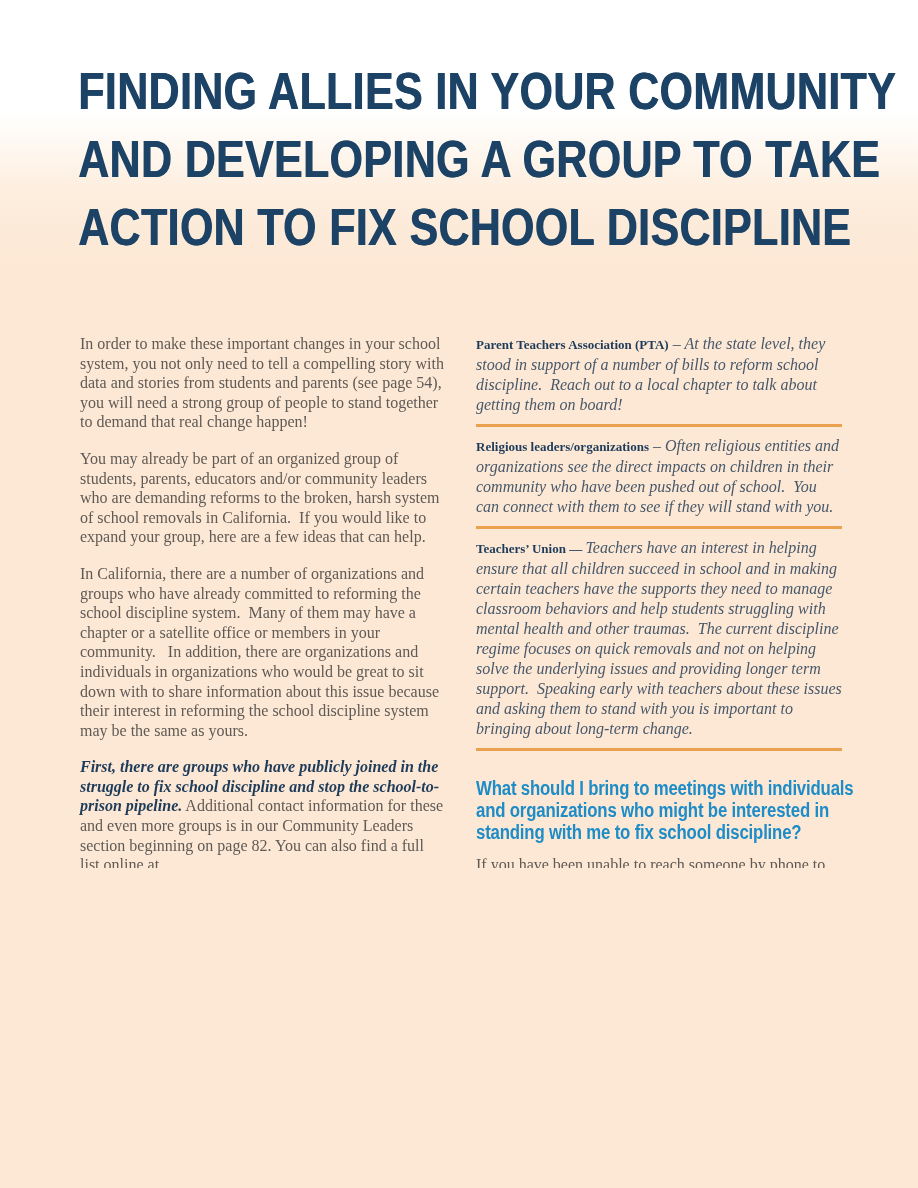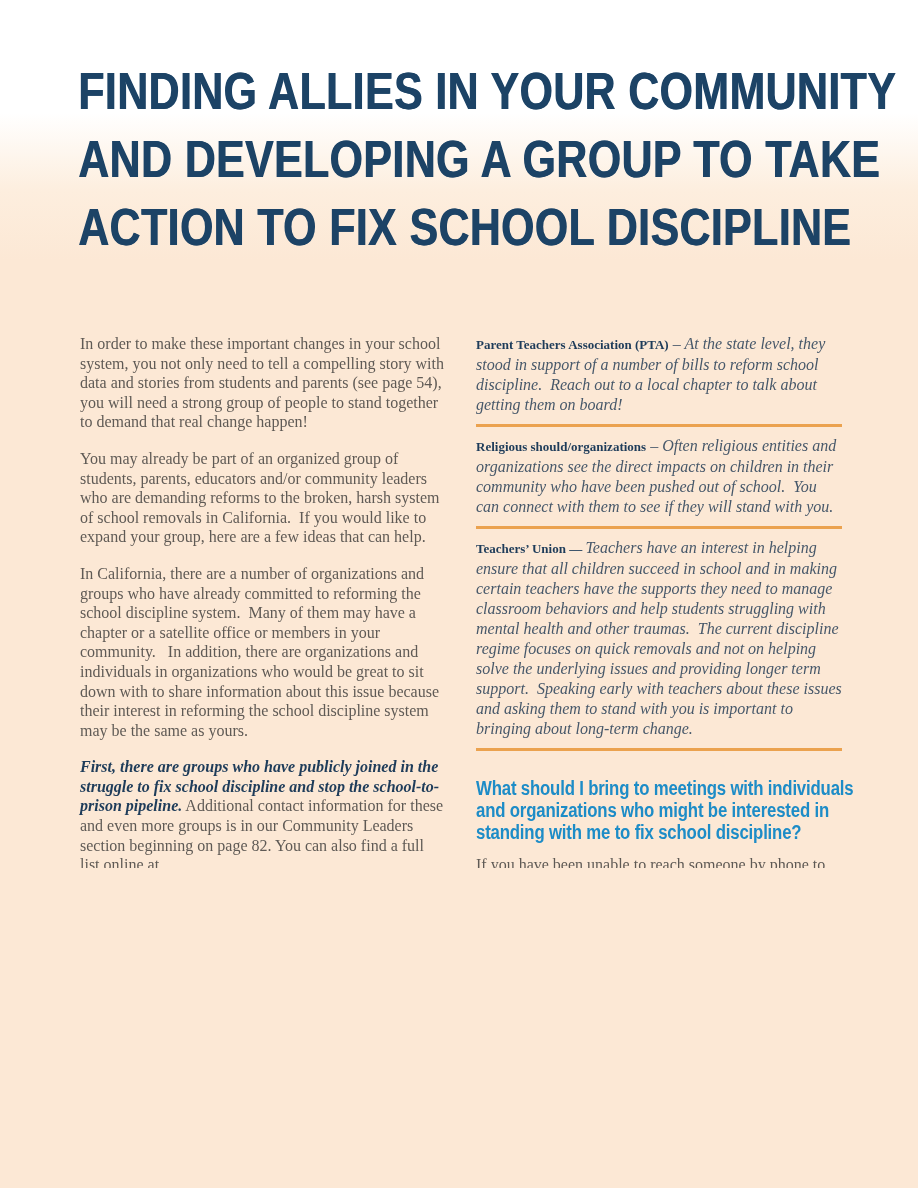--- a/index.html
+++ b/index.html
@@ -121,21 +121,21 @@
       <p class="entry"></p>
 
       <hr class="rule">
     </section>
 
     <section class="col">
 
       <p class="entry"><span class="entry-title">Parent Teachers Association (PTA)</span><span class="sep"> – </span><span class="entry-body">At the state level, they stood in support of a number of bills to reform school discipline.  Reach out to a local chapter to talk about getting them on board!</span></p>
       <hr class="rule">
 
-      <p class="entry"><span class="entry-title">Religious should/organizations</span><span class="sep"> – </span><span class="entry-body">Often religious entities and organizations see the direct impacts on children in their community who have been pushed out of school.  You can connect with them to see if they will stand with you.</span></p>
+      <p class="entry"><span class="entry-title">Religious leaders/organizations</span><span class="sep"> – </span><span class="entry-body">Often religious entities and organizations see the direct impacts on children in their community who have been pushed out of school.  You can connect with them to see if they will stand with you.</span></p>
       <hr class="rule">
 
       <p class="entry"><span class="entry-title">Teachers’ Union — </span><span class="sep"></span><span class="entry-body">Teachers have an interest in helping ensure that all children succeed in school and in making certain teachers have the supports they need to manage classroom behaviors and help students struggling with mental health and other traumas.  The current discipline regime focuses on quick removals and not on helping solve the underlying issues and providing longer term support.  Speaking early with teachers about these issues and asking them to stand with you is important to bringing about long-term change.</span></p>
       <hr class="rule">
 
       <h2 class="blue-heading">
         <span class="hline">What should I bring to meetings with individuals</span><br>
         <span class="hline">and organizations who might be interested in</span><br>
         <span class="hline">standing with me to fix school discipline?</span>
       </h2>

